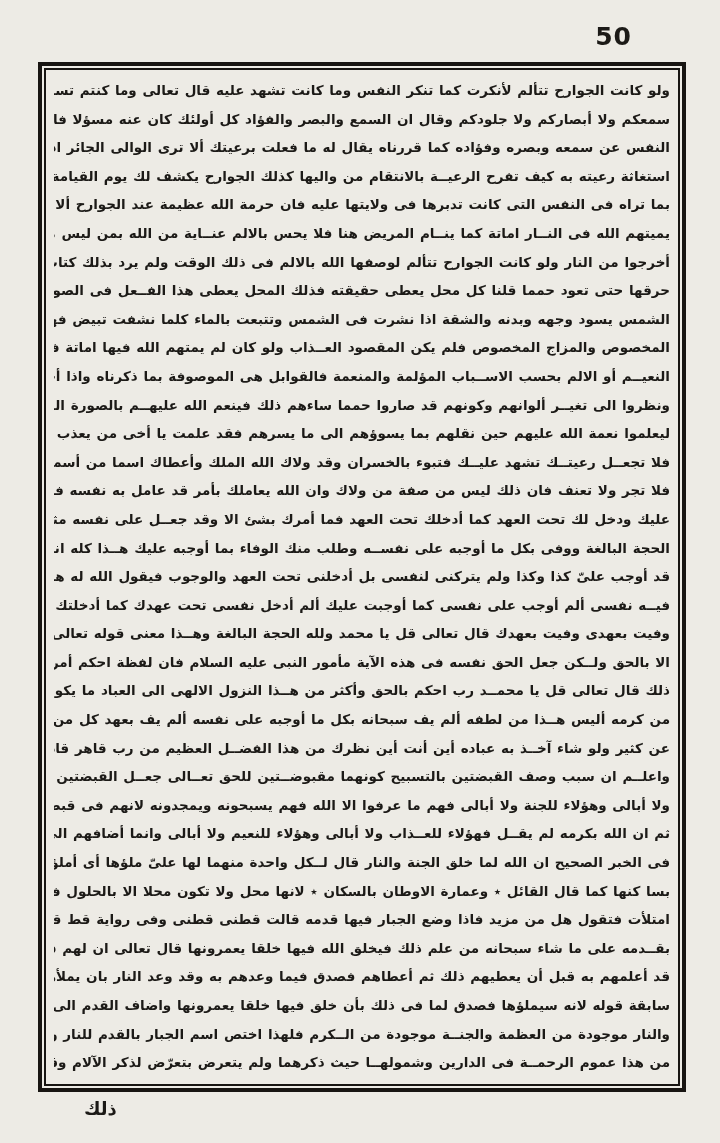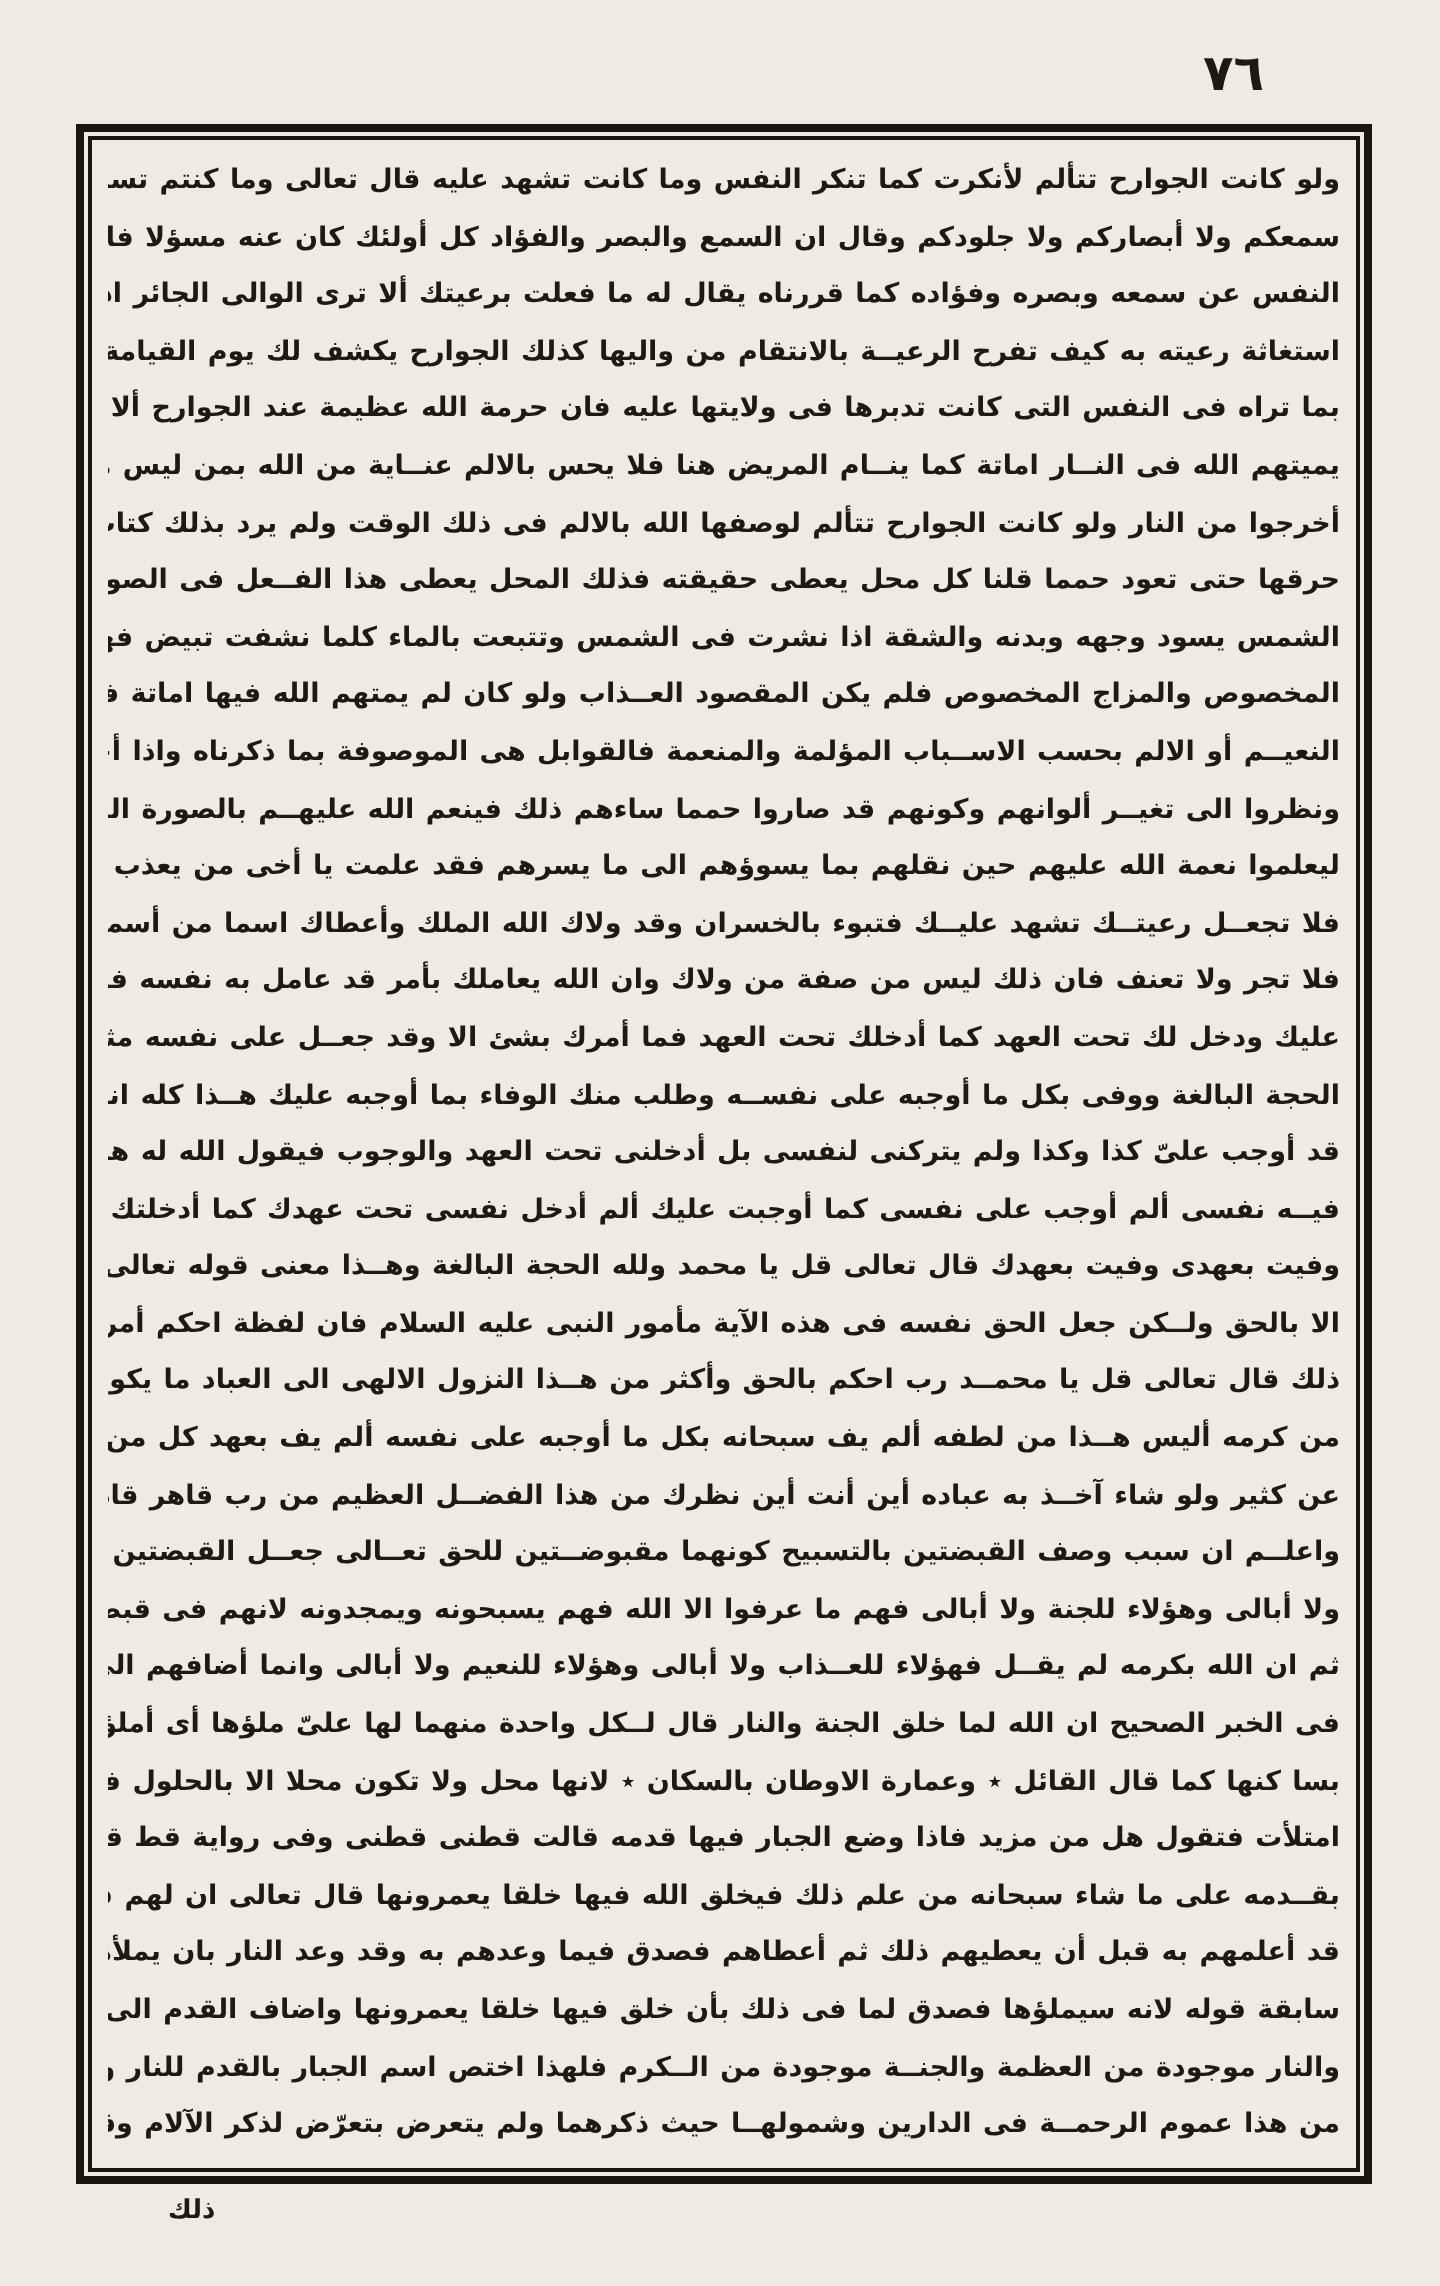--- a/index.html
+++ b/index.html
@@ -34,30 +34,30 @@
   }
   .line{
     height:28.6px;line-height:28.6px;
     font-size:13.5px;font-weight:bold;
     text-align:justify;text-align-last:justify;
     white-space:nowrap;overflow:hidden;
     word-spacing:1px;
   }
   .catchword{
     position:absolute;top:1098px;left:84px;
-    font-size:13px;font-weight:bold;color:var(--ink,#1c1a17);
+    font-size:18px;font-weight:bold;color:var(--ink,#1c1a17);
     direction:rtl;
   }
 </style>
 </head>
 <body>
 
 <div class="page">
 
-  <div class="page-number">٧٦</div>
+  <div class="page-number">50</div>
 
   <div class="frame-outer">
     <div class="frame-inner">
       <div class="text-block">
           <div class="line">ولو كانت الجوارح تتألم لأنكرت كما تنكر النفس وما كانت تشهد عليه قال تعالى وما كنتم تستترون أن يشهد عليكم</div>
           <div class="line">سمعكم ولا أبصاركم ولا جلودكم وقال ان السمع والبصر والفؤاد كل أولئك كان عنه مسؤلا فاسم كان هو النفس تسأل</div>
           <div class="line">النفس عن سمعه وبصره وفؤاده كما قررناه يقال له ما فعلت برعيتك ألا ترى الوالى الجائر اذا أخذه الملك وعذبه عنــد</div>
           <div class="line">استغاثة رعيته به كيف تفرح الرعيــة بالانتقام من واليها كذلك الجوارح يكشف لك يوم القيامة عن فرحها ونعيمها</div>
           <div class="line">بما تراه فى النفس التى كانت تدبرها فى ولايتها عليه فان حرمة الله عظيمة عند الجوارح ألا ترى العصاة من المؤمنين كيف</div>
           <div class="line">يميتهم الله فى النــار اماتة كما ينــام المريض هنا فلا يحس بالالم عنــاية من الله بمن ليس من أهــل النار حتى اذا عادوا احما</div>

